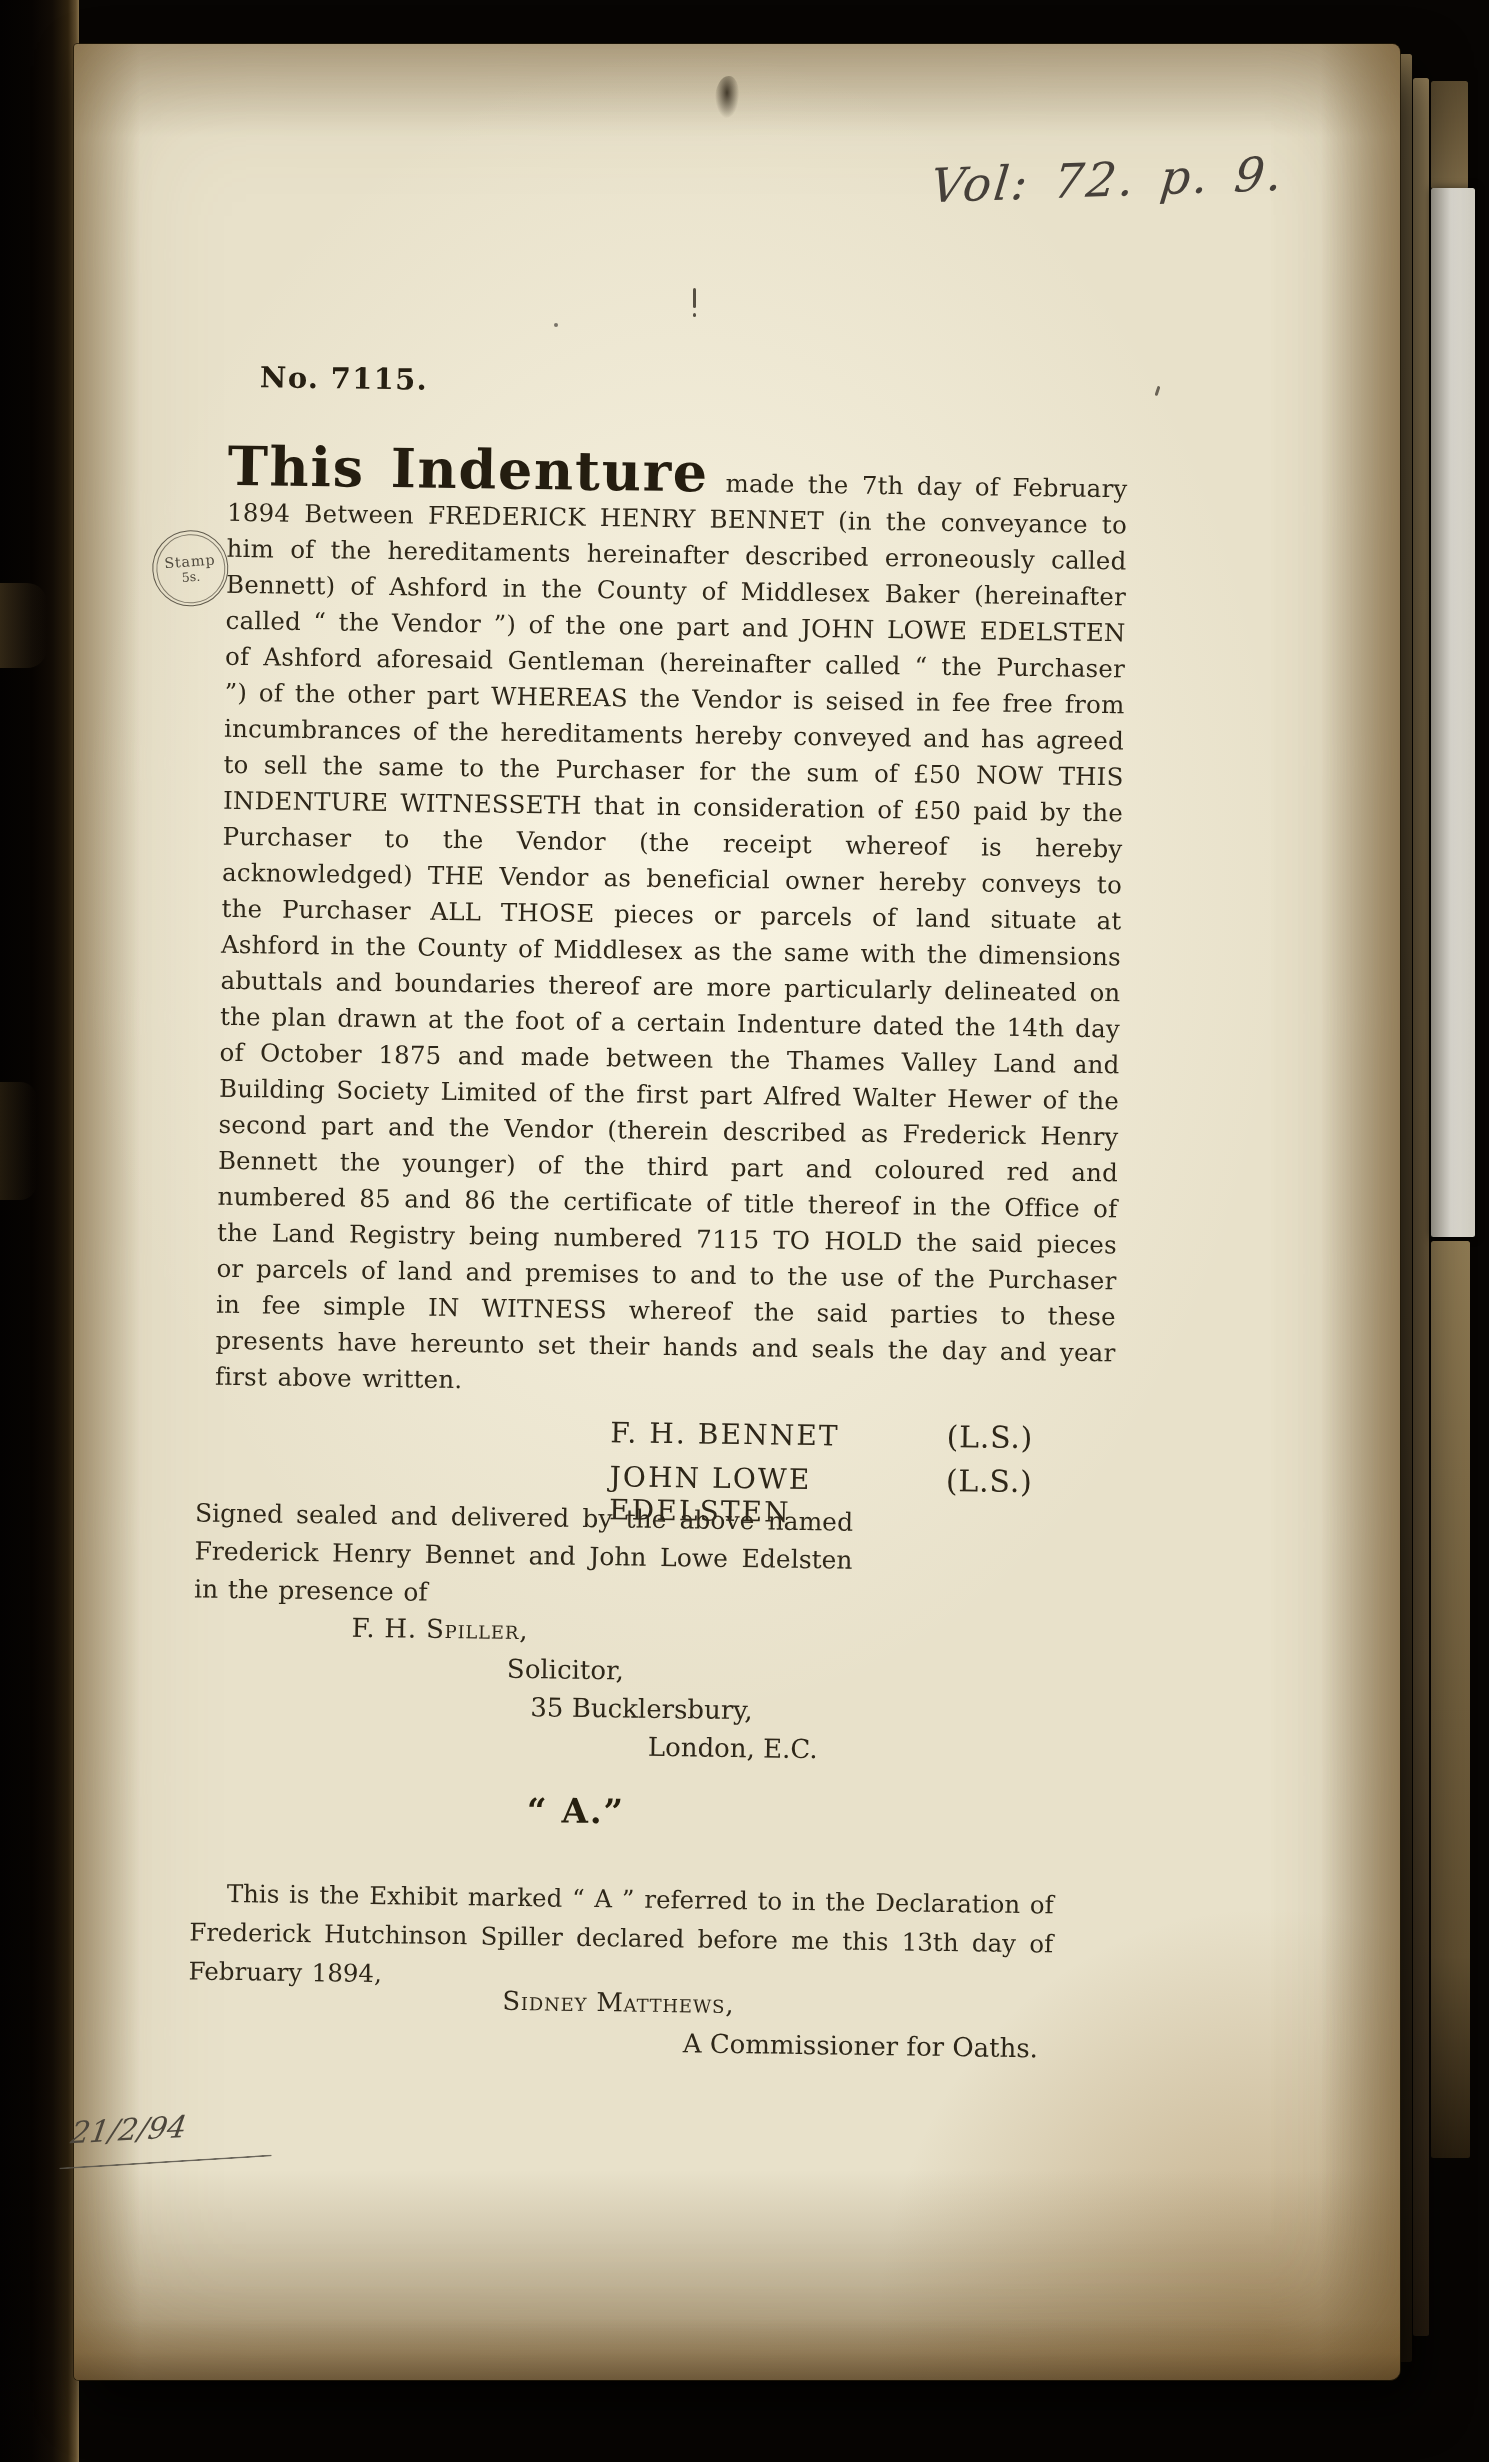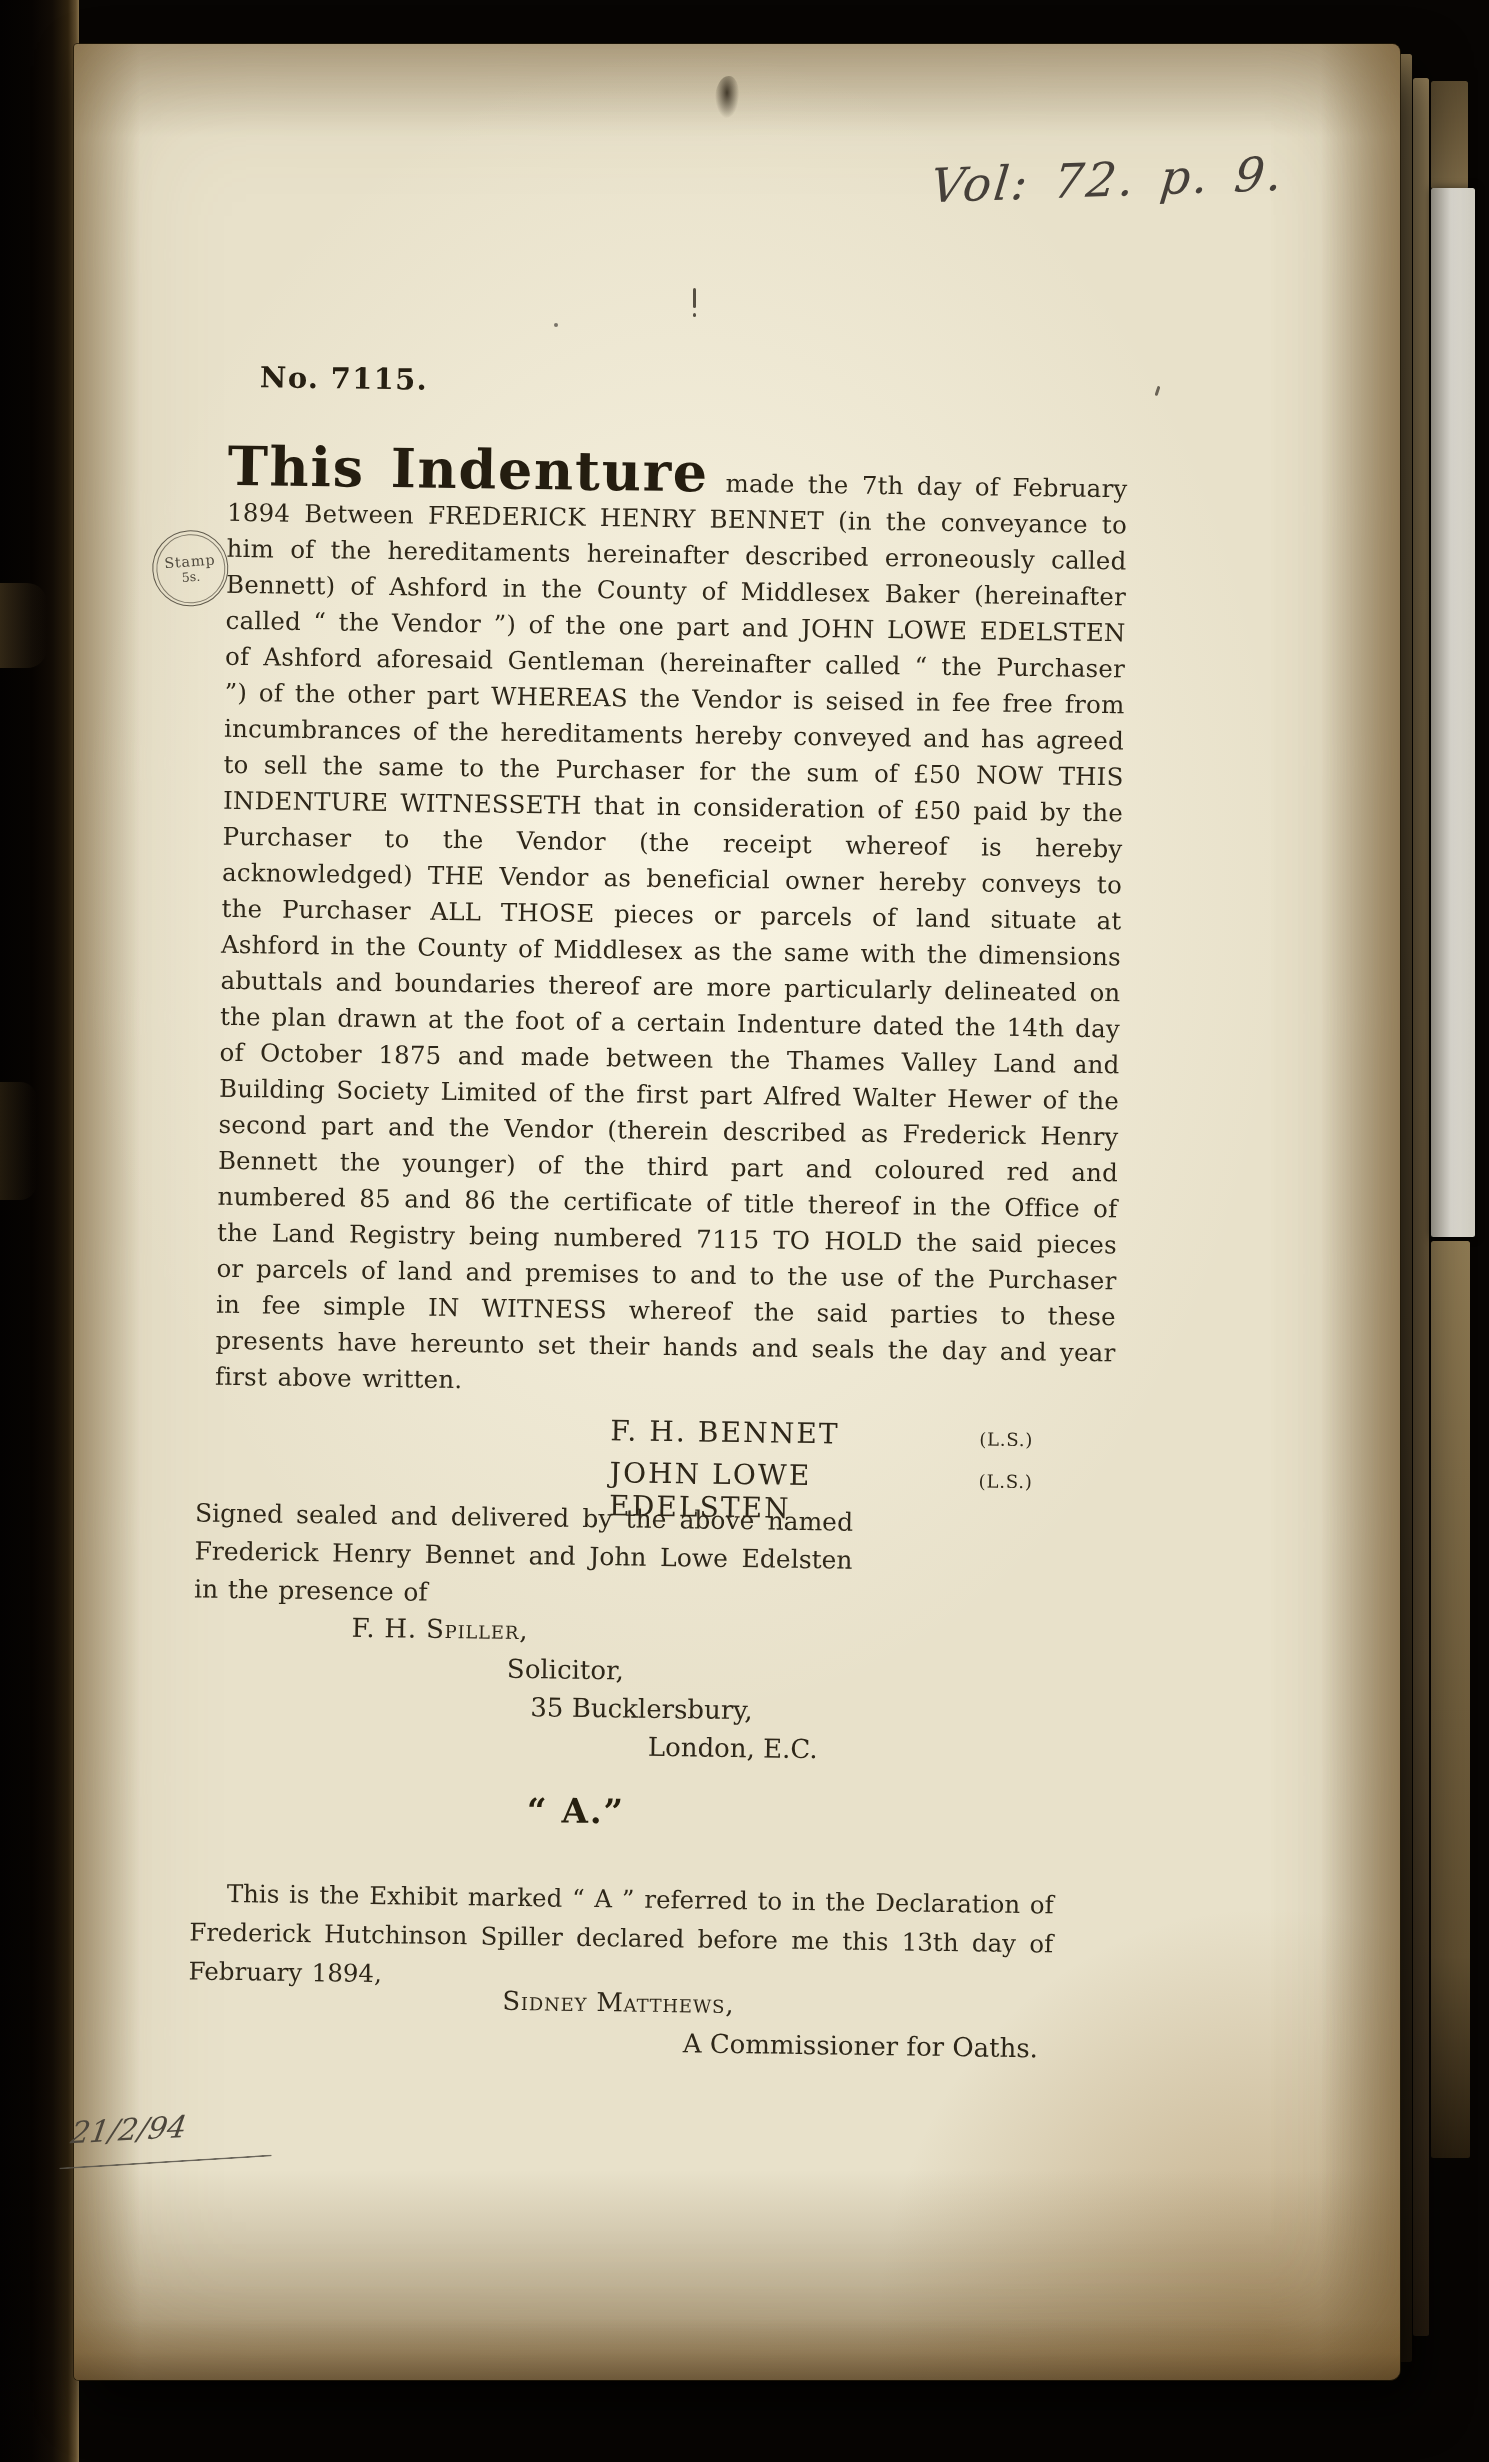--- a/index.html
+++ b/index.html
@@ -125,21 +125,21 @@
     word-spacing: 2.5px; letter-spacing: 0.2px;
   }
   .blackletter {
     font-size: 54px; font-weight: bold; letter-spacing: 1.7px;
     line-height: 36px; padding-right: 17px; color: #241d10;
   }
 
   .signatures { position: absolute; left: 541px; top: 1372px; width: 423px; }
   .sig-row { display: flex; justify-content: space-between; align-items: baseline; margin-bottom: 9.3px; }
   .sig-name { font-size: 28px; letter-spacing: 2.1px; }
-  .sig-seal { font-size: 18px; letter-spacing: 0.8px; }
+  .sig-seal { font-size: 30px; letter-spacing: 0.8px; }
 
   .attestation {
     position: absolute; left: 127px; top: 1458px; width: 658px;
     font-size: 25px; line-height: 38px; text-align: justify; word-spacing: 1.7px;
   }
 
   .witness-line { position: absolute; font-size: 26px; }
   .sc { font-variant: small-caps; }
   .w-name  { left: 285px; top: 1574px; letter-spacing: 0.8px; }
   .w-role  { left: 441px; top: 1613px; }

